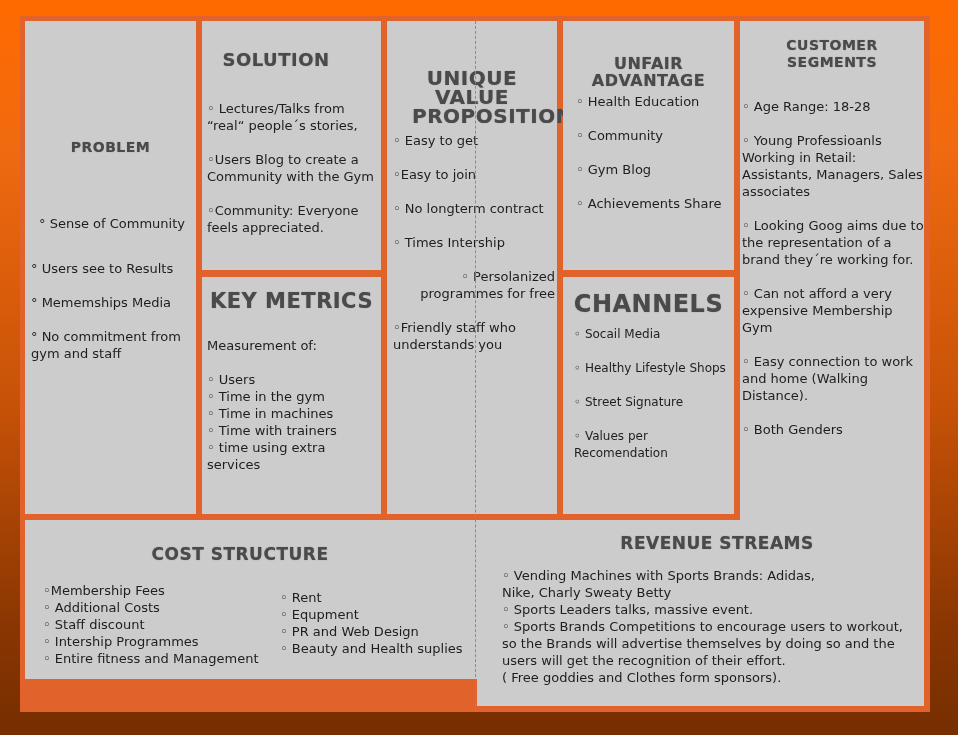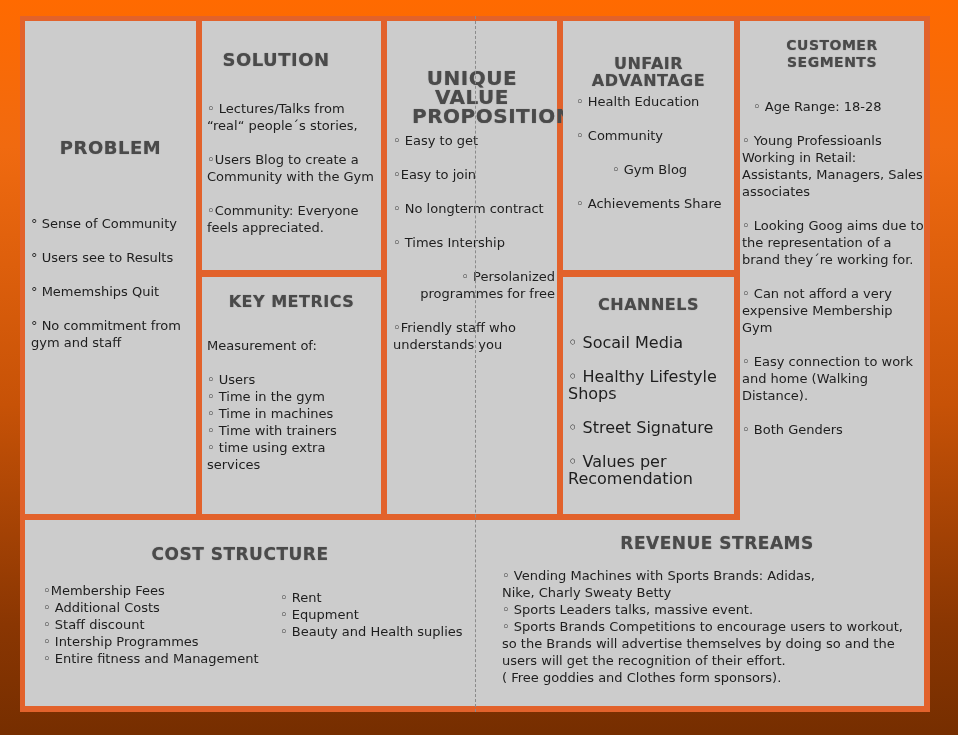--- a/index.html
+++ b/index.html
@@ -40,40 +40,40 @@
     z-index: 3;
     pointer-events: none;
   }
 </style>
 </head>
 <body>
 
 <div class="canvas">
 
   <div class="cell" style="left:5px; top:5px; width:171px; height:493px;">
-    <div class="title" style="position:absolute; left:0; width:171px; top:118px; font-size:18px;">PROBLEM</div>
+    <div class="title" style="position:absolute; left:0; width:171px; top:118px; font-size:14px;">PROBLEM</div>
     <div style="position:absolute; left:6px; top:194px; width:162px;">
-      <span class="item" style="margin-bottom:17px;">° Sense of Community</span>
+      <span class="item" style="margin-bottom:28px;text-align:center;">° Sense of Community</span>
       <span class="item" style="margin-bottom:17px;">° Users see to Results</span>
-      <span class="item" style="margin-bottom:17px;">° Mememships Quit</span>
+      <span class="item" style="margin-bottom:17px;">° Mememships Media</span>
       <span class="item">° No commitment from gym and staff</span>
     </div>
   </div>
 
   <div class="cell" style="left:182px; top:5px; width:179px; height:249px;">
     <div class="title" style="position:absolute; left:0; width:148px; top:30px; font-size:18px;">SOLUTION</div>
     <div style="position:absolute; left:5px; top:79px; width:172px;">
       <span class="item" style="margin-bottom:17px;">◦ Lectures/Talks from “real“ people´s stories,</span>
       <span class="item" style="margin-bottom:17px;">◦Users Blog to create a Community with the Gym</span>
       <span class="item">◦Community: Everyone feels appreciated.</span>
     </div>
   </div>
 
   <div class="cell" style="left:182px; top:261px; width:179px; height:237px;">
-    <div class="title" style="position:absolute; left:0; width:179px; top:16px; font-size:16px;">KEY METRICS</div>
+    <div class="title" style="position:absolute; left:0; width:179px; top:16px; font-size:21px;">KEY METRICS</div>
     <div style="position:absolute; left:5px; top:60px;">Measurement of:</div>
     <div style="position:absolute; left:5px; top:94px; width:174px;">
       <span class="item">◦ Users</span>
       <span class="item">◦ Time in the gym</span>
       <span class="item">◦ Time in machines</span>
       <span class="item">◦ Time with trainers</span>
       <span class="item">◦ time using extra services</span>
     </div>
   </div>
 
@@ -90,59 +90,60 @@
       <span class="item" style="margin-bottom:17px;text-align:right;">◦ Persolanized programmes for free</span>
       <span class="item">◦Friendly staff who understands you</span>
     </div>
   </div>
 
   <div class="cell" style="left:543px; top:5px; width:171px; height:249px;">
     <div class="title" style="position:absolute; left:0; width:171px; top:34px; font-size:16px;">UNFAIR ADVANTAGE</div>
     <div style="position:absolute; left:13px; top:72px; width:156px;">
       <span class="item" style="margin-bottom:17px;">◦ Health  Education</span>
       <span class="item" style="margin-bottom:17px;">◦ Community</span>
-      <span class="item" style="margin-bottom:17px;margin-left:36px;">◦ Gym Blog</span>
+      <span class="item" style="margin-bottom:17px;">◦ Gym Blog</span>
       <span class="item">◦ Achievements Share</span>
     </div>
   </div>
 
   <div class="cell" style="left:543px; top:261px; width:171px; height:237px;">
-    <div class="title" style="position:absolute; left:0; width:171px; top:19px; font-size:16px;text-align:center;">CHANNELS</div>
-    <div style="position:absolute; left:5px; top:49px; width:166px; font-size:16px;margin-top:8px;">
+    <div class="title" style="position:absolute; left:0; width:171px; top:19px; font-size:24px;text-align:center;">CHANNELS</div>
+    <div style="position:absolute; left:11px; top:49px; width:166px; font-size:12px;">
       <span class="item" style="margin-bottom:17px;">◦ Socail Media</span>
       <span class="item" style="margin-bottom:17px;">◦ Healthy Lifestyle Shops</span>
       <span class="item" style="margin-bottom:17px;">◦ Street Signature</span>
       <span class="item">◦ Values per Recomendation</span>
     </div>
   </div>
 
   <div class="cell" style="left:720px; top:5px; width:184px; height:601px;">
     <div class="title" style="position:absolute; left:0; width:184px; top:16px; font-size:14px;">CUSTOMER SEGMENTS</div>
     <div style="position:absolute; left:2px; top:77px; width:182px;">
-      <span class="item" style="margin-bottom:17px;margin-left:11px;">◦ Age Range: 18-28</span>
+      <span class="item" style="margin-bottom:17px;">◦ Age Range: 18-28</span>
       <span class="item" style="margin-bottom:17px;">◦ Young Professioanls Working in Retail: Assistants, Managers, Sales associates</span>
       <span class="item" style="margin-bottom:17px;">◦ Looking Goog aims due to the representation of a brand they´re working for.</span>
       <span class="item" style="margin-bottom:17px;">◦ Can not afford a very expensive Membership Gym</span>
       <span class="item" style="margin-bottom:17px;">◦ Easy connection to work and home (Walking Distance).</span>
       <span class="item">◦ Both Genders</span>
     </div>
   </div>
 
-  <div class="cell" style="left:5px; top:504px; width:452px; height:186px;">
+  <div class="cell" style="left:5px; top:504px; width:452px; height:159px;">
     <div class="title" style="position:absolute; left:0; width:430px; top:26px; font-size:17px;">COST STRUCTURE</div>
     <div style="position:absolute; left:18px; top:62px; width:240px;">
       <span class="item">◦Membership Fees</span>
       <span class="item">◦ Additional Costs</span>
       <span class="item">◦ Staff discount</span>
       <span class="item">◦ Intership Programmes</span>
       <span class="item">◦ Entire fitness and Management</span>
     </div>
     <div style="position:absolute; left:255px; top:69px; width:190px;">
       <span class="item">◦ Rent</span>
       <span class="item">◦ Equpment</span>
+      <span class="item">◦ PR and Web Design</span>
       <span class="item">◦ Beauty and Health suplies</span>
     </div>
   </div>
 
   <div class="cell" style="left:457px; top:504px; width:447px; height:186px;">
     <div class="title" style="position:absolute; left:0; width:480px; top:15px; font-size:17px;">REVENUE STREAMS</div>
     <div style="position:absolute; left:25px; top:47px; width:420px;">
       <span class="item">◦ Vending Machines with  Sports Brands: Adidas,</span>
       <span class="item">Nike, Charly Sweaty Betty</span>
       <span class="item">◦ Sports Leaders talks, massive event.</span>

